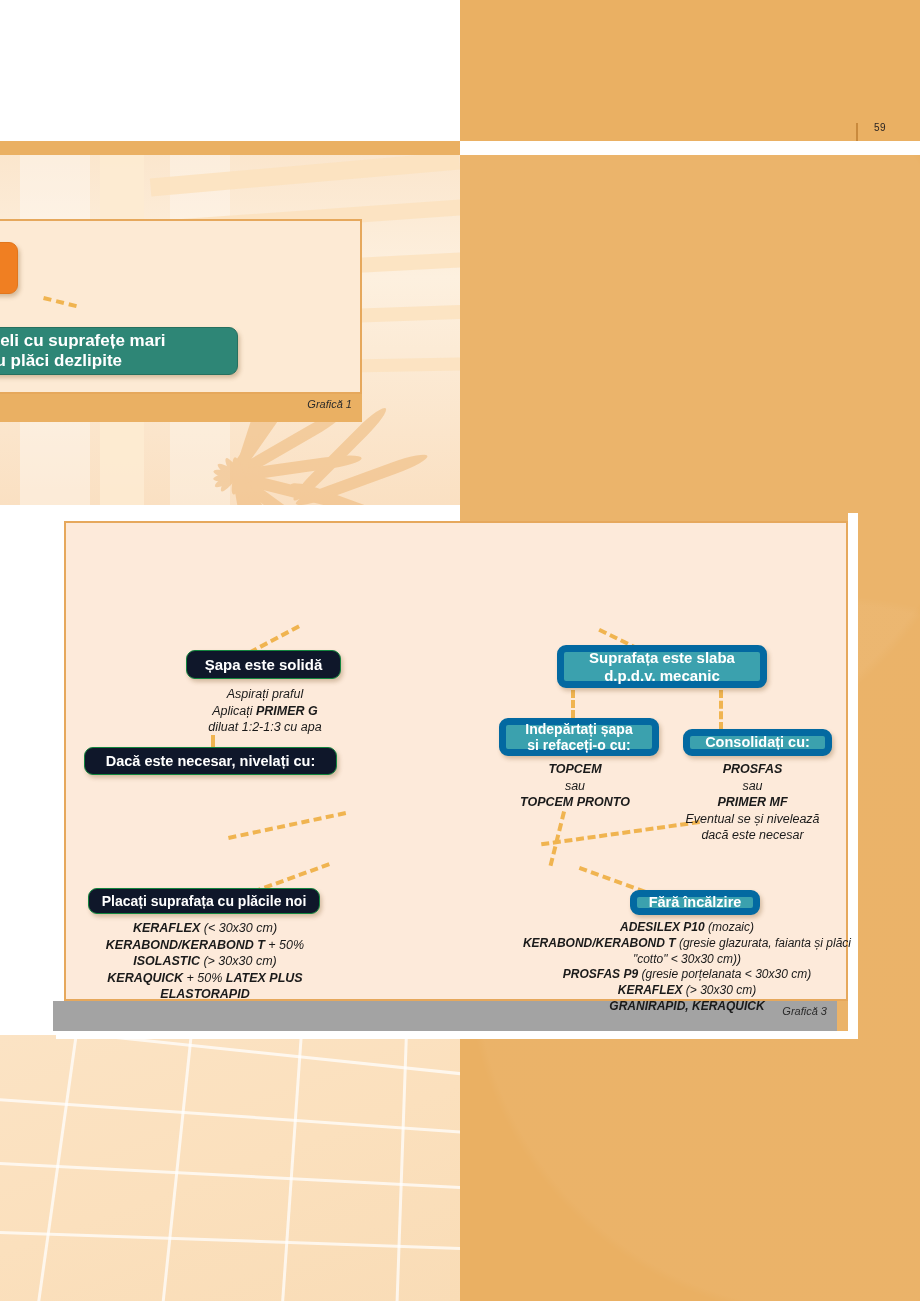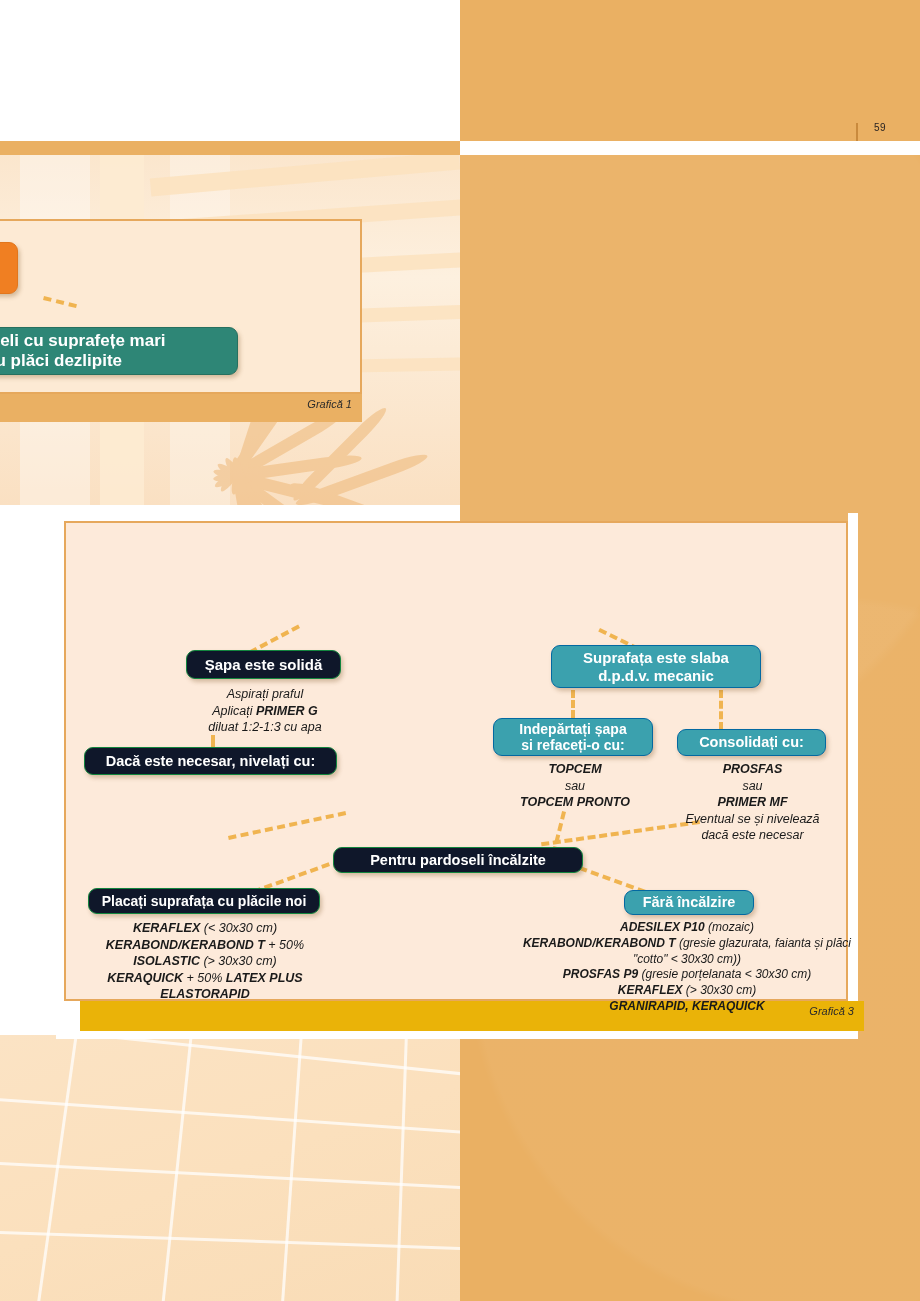--- a/index.html
+++ b/index.html
@@ -86,39 +86,39 @@
   .node{
     position:absolute;box-sizing:border-box;
     border-radius:9px;color:#ffffff;text-align:center;
     font-weight:bold;line-height:1.15;
     display:flex;align-items:center;justify-content:center;
     box-shadow:2px 3px 4px rgba(120,80,30,.30);
   }
   .n-orange{background:#f07f22;border:1px solid #e2761c;}
   .n-teal-dark{background:#2e8676;border:1px solid #27705f;}
   .n-green{background:#0f172a;border:1px solid #12853e;}
-  .n-teal{background:#3ba1ae;border:1px solid #0369a1;}
+  .n-teal{background:#3ba1ae;border:7px solid #0369a1;margin-left:6px;}
 
   .node1-head{left:-130px;top:242px;width:148px;height:52px;font-size:17px;}
   .node1-main{left:-130px;top:327px;width:368px;height:48px;font-size:17px;}
 
   .dash-v{position:absolute;width:0;border-left:4px dashed #f0b450;}
   .dash-seg{position:absolute;height:0;border-top:4px dashed #f0b450;transform-origin:0 0;}
 
   .conn1{left:44px;top:296px;height:30px;transform:rotate(14deg);}
 
   
   .panel3{
     position:absolute;left:64px;top:521px;width:784px;height:480px;
     background:#fdeada;
     border:2px solid #e6a85c;
     box-sizing:border-box;
   }
   .panel3-caption-bar{
-    position:absolute;left:80px;top:1001px;width:784px;height:30px;background:#eab308;
+    position:absolute;left:53px;top:1001px;width:784px;height:30px;background:#a3a3a3;
   }
   .panel3-white-l{position:absolute;left:56px;top:513px;width:8px;height:526px;background:#fff;}
   .panel3-white-r{position:absolute;left:848px;top:513px;width:10px;height:526px;background:#fff;}
   .panel3-white-b{position:absolute;left:56px;top:1031px;width:802px;height:8px;background:#fff;}
 
   .d3-title{left:280px;top:541px;width:348px;height:45px;font-size:19px;}
   .sub-text{
     position:absolute;text-align:center;color:#1a1a1a;
     font-size:12.5px;font-weight:bold;line-height:1.3;
     font-family:"Liberation Sans", sans-serif;
@@ -274,23 +274,20 @@
     <span>Consolidați cu:</span>
   </div>
   <div class="body-text t-consol">
     <b>PROSFAS</b><br>
     <span>sau</span><br>
     <b>PRIMER MF</b><br>
     <span>Eventual se și nivelează</span><br>
     <span>dacă este necesar</span>
   </div>
 
-  <div class="node n-green n-incalzite">
-    <span>Pentru pardoseli încălzite</span>
-  </div>
 
   <div class="node n-green n-placati">
     <span>Placați suprafața cu plăcile noi</span>
   </div>
   <div class="body-text t-placati">
     <b>KERAFLEX</b><span> (&lt; 30x30 cm)</span><br>
     <b>KERABOND/KERABOND T</b><span> + 50%</span><br>
     <b>ISOLASTIC</b><span> (&gt; 30x30 cm)</span><br>
     <b>KERAQUICK</b><span> + 50% </span><b>LATEX PLUS</b><br>
     <b>ELASTORAPID</b>

